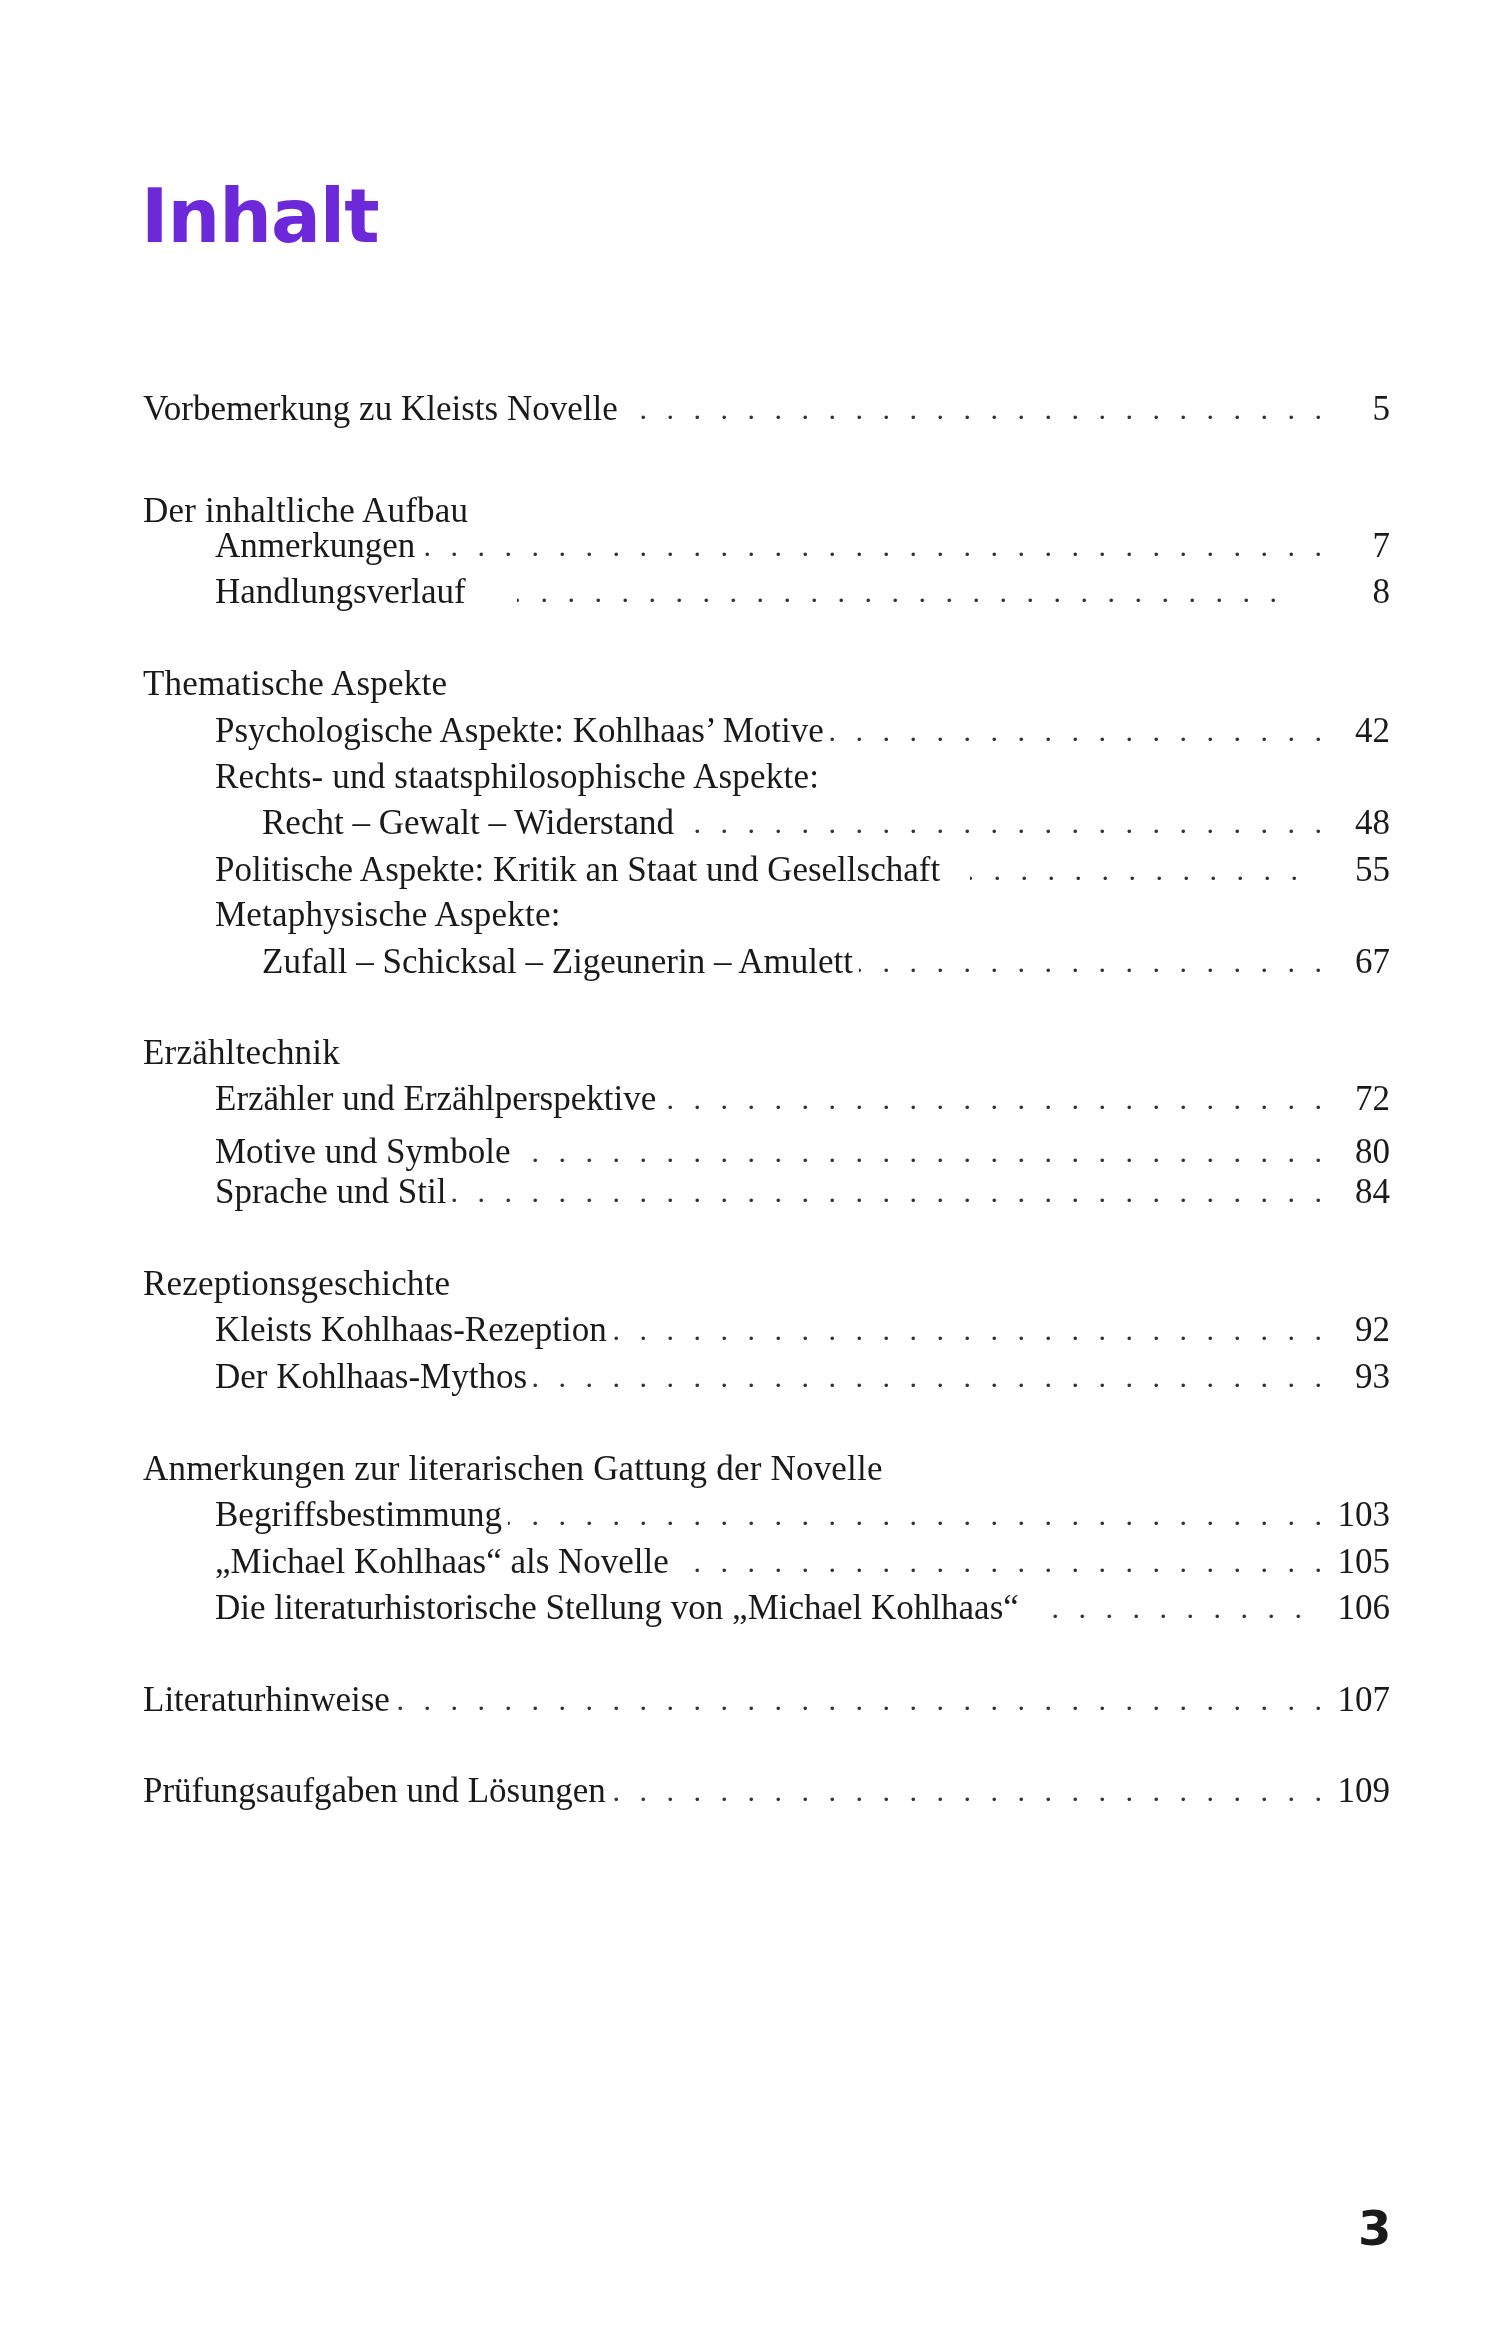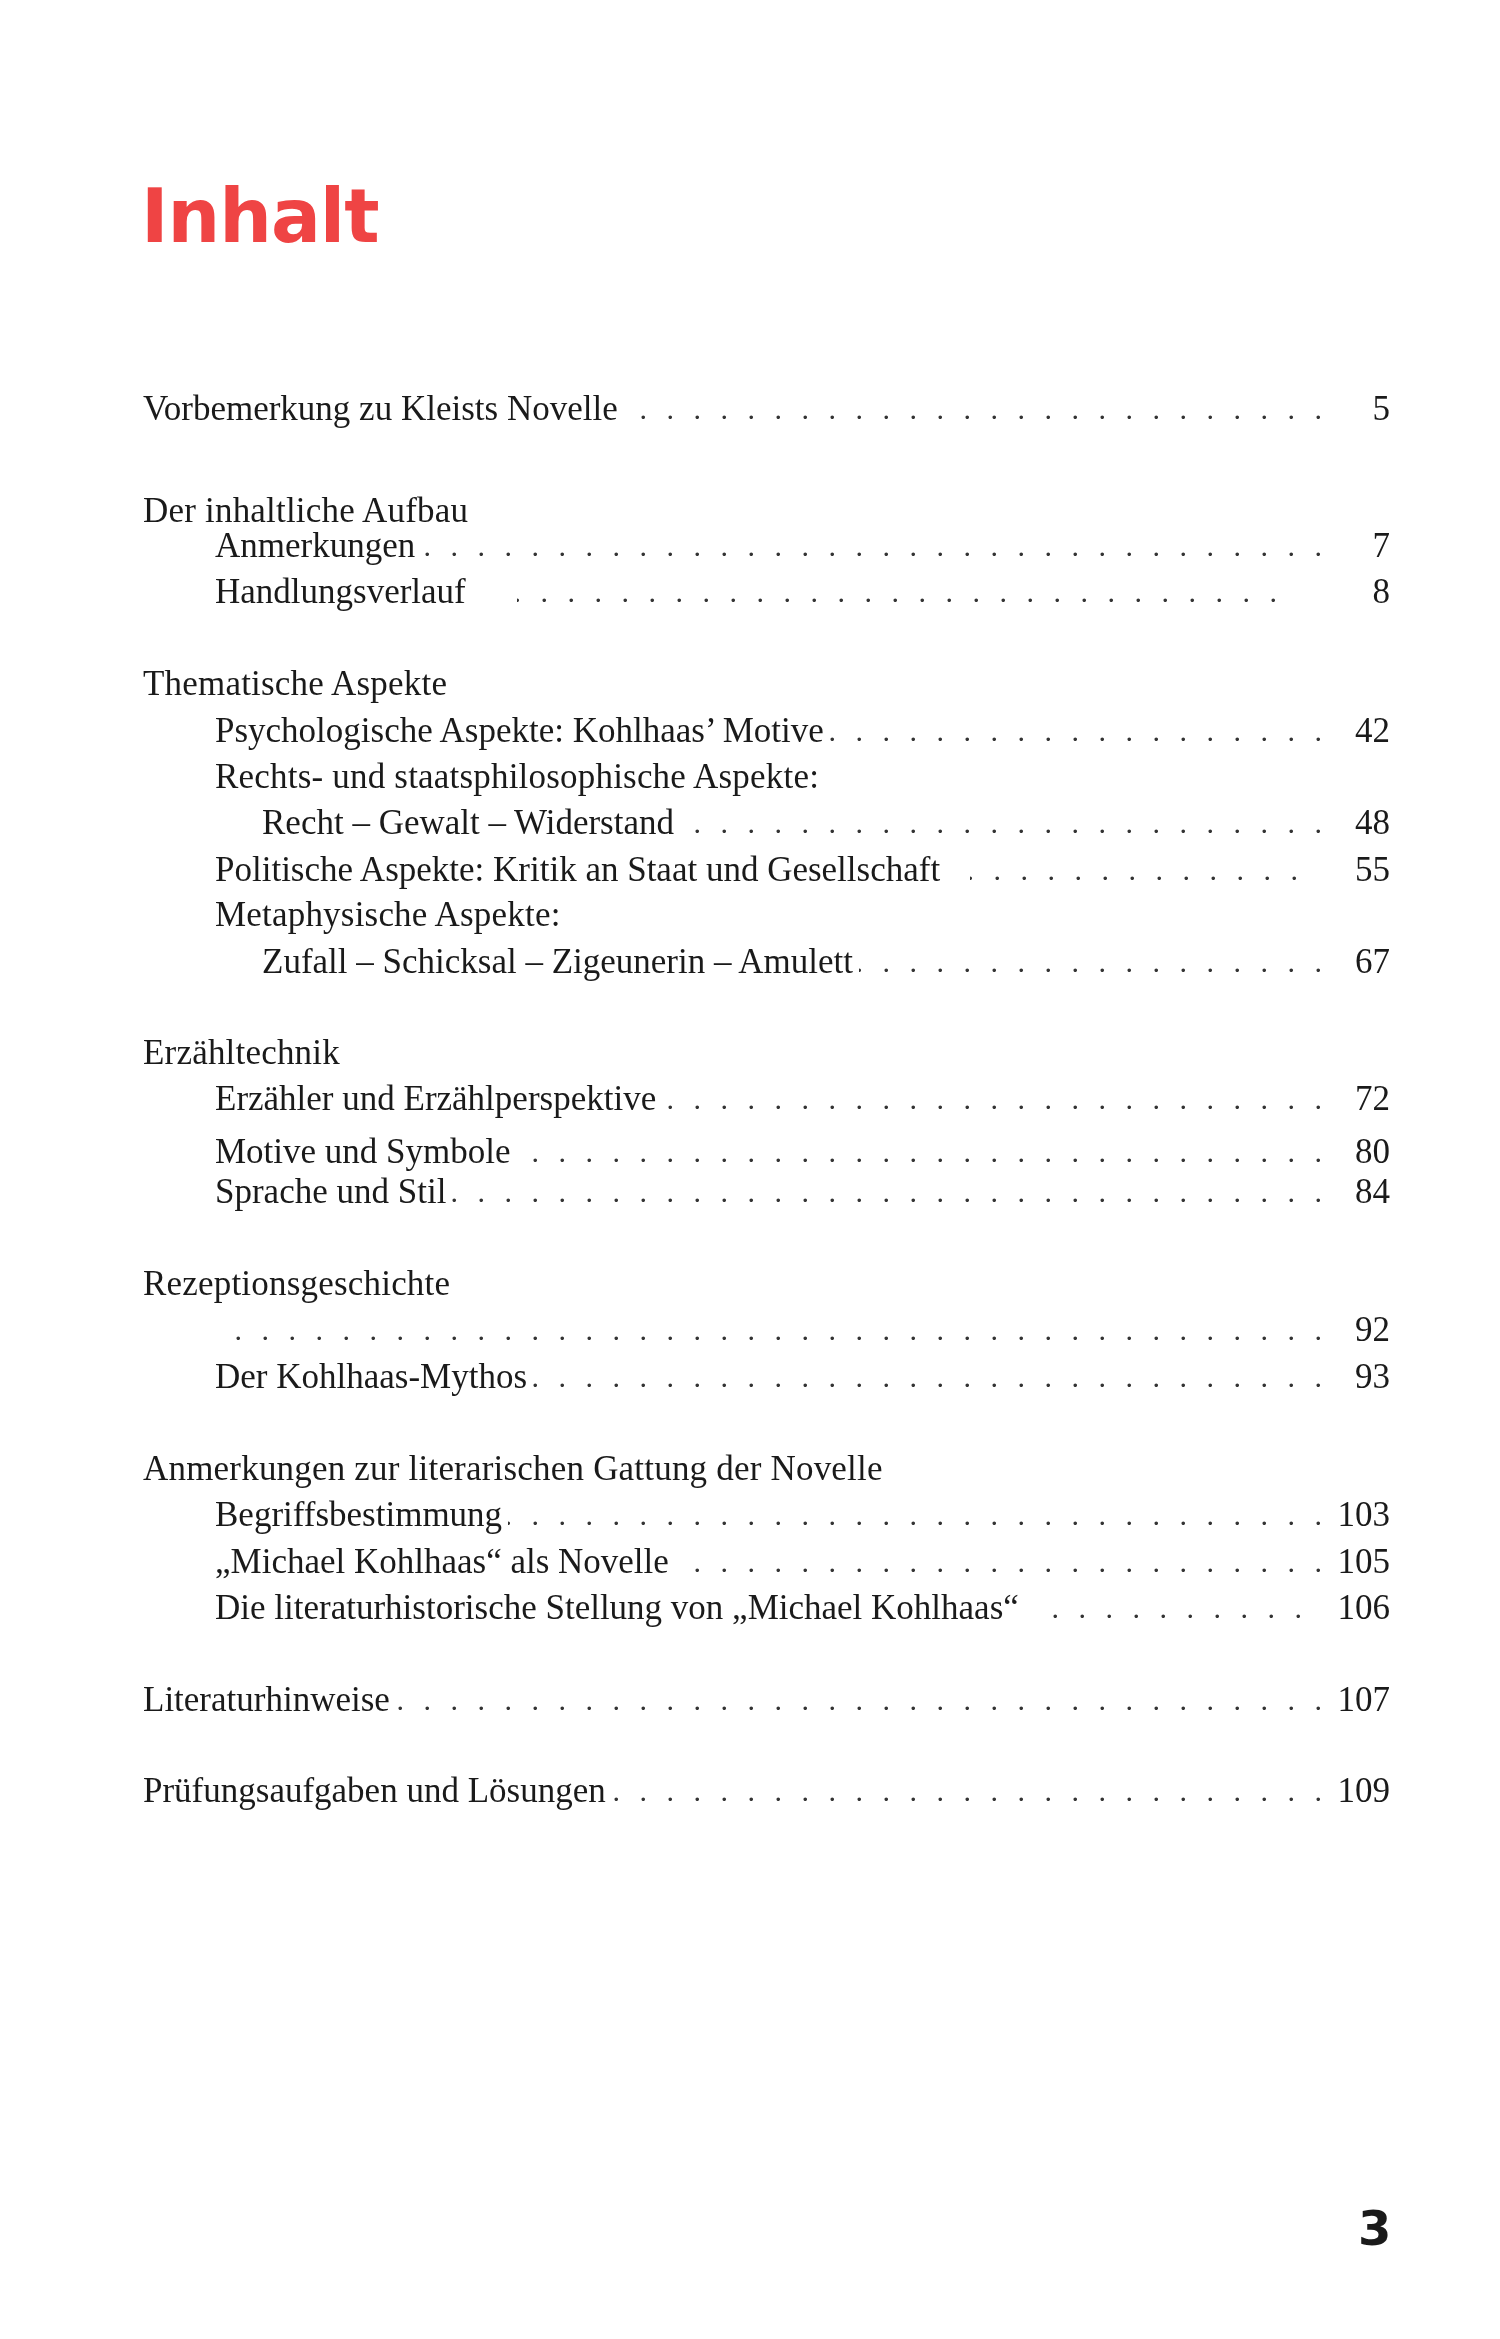--- a/index.html
+++ b/index.html
@@ -1,20 +1,20 @@
 <!DOCTYPE html>
 <html><head>
 <meta charset="utf-8">
 <style>
   html, body { margin: 0; padding: 0; background: #ffffff; }
   body { width: 1500px; height: 2339px; position: relative; overflow: hidden; color: #1a1a1a; }
   .title {
     position: absolute; left: 141px; top: 126px;
     font-family: "DejaVu Sans", sans-serif; font-weight: bold;
-    font-size: 74px; line-height: 80px; letter-spacing: -1px; color: #ef4444;
+    font-size: 74px; line-height: 80px; letter-spacing: -1px; color: #6d28d9;
   }
   .toc { position: absolute; left: 143px; top: 0; width: 1247px; }
   .row {
     position: absolute; left: 0; right: 0; height: 46px;
     font-family: "Liberation Serif", serif; font-size: 35px; line-height: 46px;
     display: flex; align-items: flex-end; white-space: nowrap;
   }
   .row.lvl1 { left: 72px; }
   .row.lvl2 { left: 119px; }
   .label { flex: 0 0 auto; padding-right: 6px; }
@@ -97,20 +97,21 @@
     </div>
     <div class="row lvl1" style="top: 1169px;">
       <span class="label">Sprache und Stil</span>
       <span class="leader">. . . . . . . . . . . . . . . . . . . . . . . . . . . . . . . . . . . . . . . . . . . . . . . . . . . . . . . . . . . . . . . . . . . . . . . . . . . . . . . . . . . .</span>
       <span class="page">84</span>
     </div>
     <div class="row lvl0 heading" style="top: 1261px;">
       <span class="label">Rezeptionsgeschichte</span>
     </div>
     <div class="row lvl1" style="top: 1307px;">
+      <span class="label">Kleists Kohlhaas-Rezeption</span>
       <span class="leader">. . . . . . . . . . . . . . . . . . . . . . . . . . . . . . . . . . . . . . . . . . . . . . . . . . . . . . . . . . . . . . . . . . . . . . . . . . . . . . . . . . . .</span>
       <span class="page">92</span>
     </div>
     <div class="row lvl1" style="top: 1354px;">
       <span class="label">Der Kohlhaas-Mythos</span>
       <span class="leader">. . . . . . . . . . . . . . . . . . . . . . . . . . . . . . . . . . . . . . . . . . . . . . . . . . . . . . . . . . . . . . . . . . . . . . . . . . . . . . . . . . . .</span>
       <span class="page">93</span>
     </div>
     <div class="row lvl0 heading" style="top: 1446px;">
       <span class="label">Anmerkungen zur literarischen Gattung der Novelle</span>

